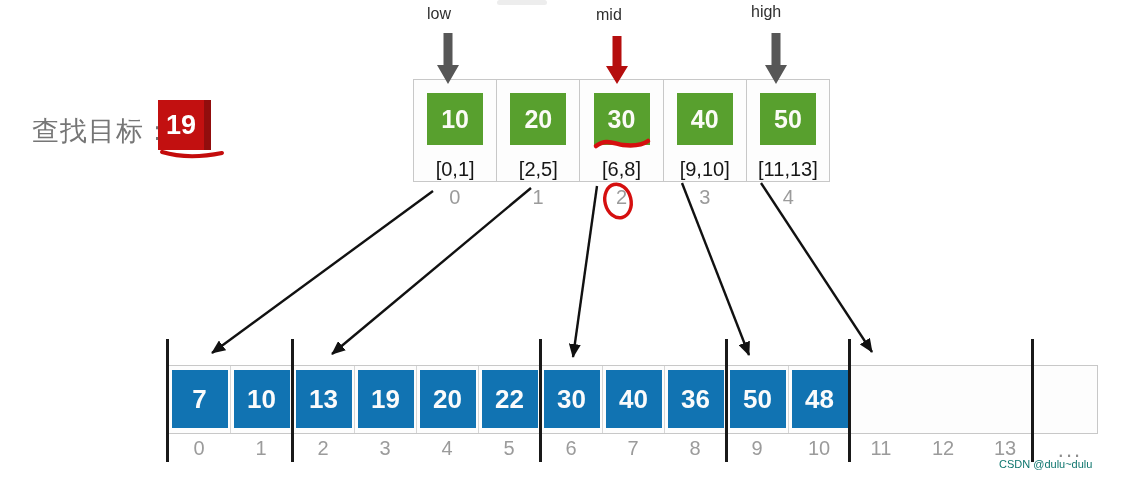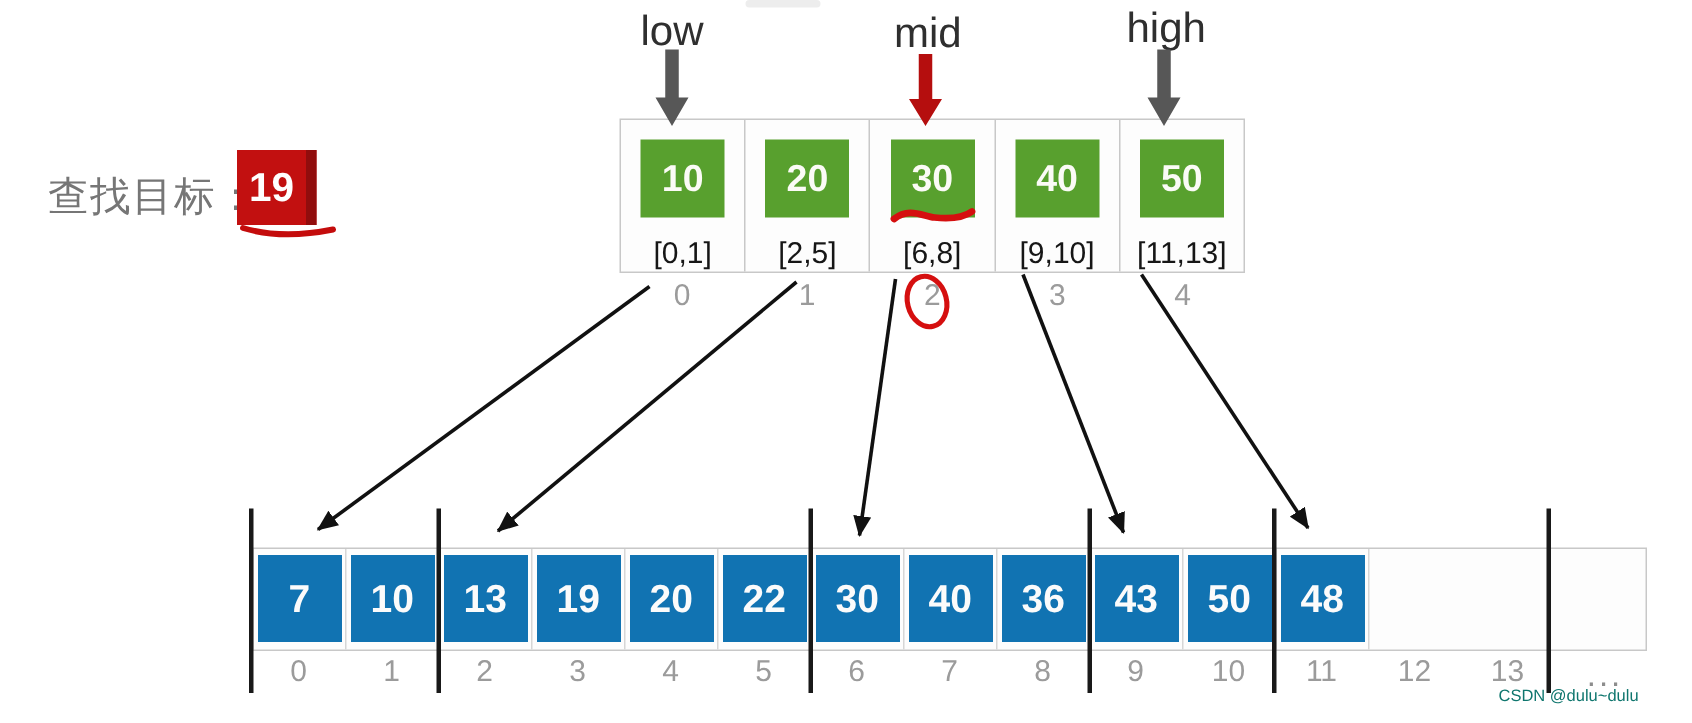--- a/index.html
+++ b/index.html
@@ -6,21 +6,21 @@
   #canvas{position:relative;width:1128px;height:482px;background:#ffffff;overflow:hidden;
           font-family:"Liberation Sans","DejaVu Sans",sans-serif;}
 
   
   .target-label{position:absolute;left:32px;top:113px;font-size:27px;color:#767676;letter-spacing:1px;}
   .target-box{position:absolute;left:158px;top:100px;width:46px;height:50px;background:#c21010;
               border-right:7px solid #910d0d;color:#fff;font-weight:bold;font-size:27px;
               display:flex;align-items:center;justify-content:center;}
 
   
-  .ptr-label{position:absolute;font-size:28px;color:#2f2f2f;}
+  .ptr-label{position:absolute;font-size:16px;color:#2f2f2f;}
   .ptr-low{left:427px;top:5px;}
   .ptr-mid{left:596px;top:6px;}
   .ptr-high{left:751px;top:3px;}
 
   
   .index-table{position:absolute;left:413px;top:79px;width:417px;height:103px;box-sizing:border-box;
                border:1px solid #c8c8c8;display:flex;background:#fdfdfd;}
   .tcell{flex:1;border-right:1px solid #c8c8c8;display:flex;flex-direction:column;align-items:center;}
   .tcell:last-child{border-right:none;}
   .gbox{width:56px;height:57px;margin-top:13px;background:#58a02e;color:#fbfbf6;font-weight:bold;
@@ -116,23 +116,20 @@
     <div class="mcell">
         <div class="bbox">30</div>
       </div>
     <div class="mcell">
         <div class="bbox">40</div>
       </div>
     <div class="mcell">
         <div class="bbox">36</div>
       </div>
     <div class="mcell">
-        <div class="bbox">43</div>
-      </div>
-    <div class="mcell">
         <div class="bbox">50</div>
       </div>
     <div class="mcell">
         <div class="bbox">48</div>
       </div>
     <div class="mcell mcell-empty"></div>
   </div>
   <div class="main-array-indices">
     <span>0</span>
     <span>1</span>

